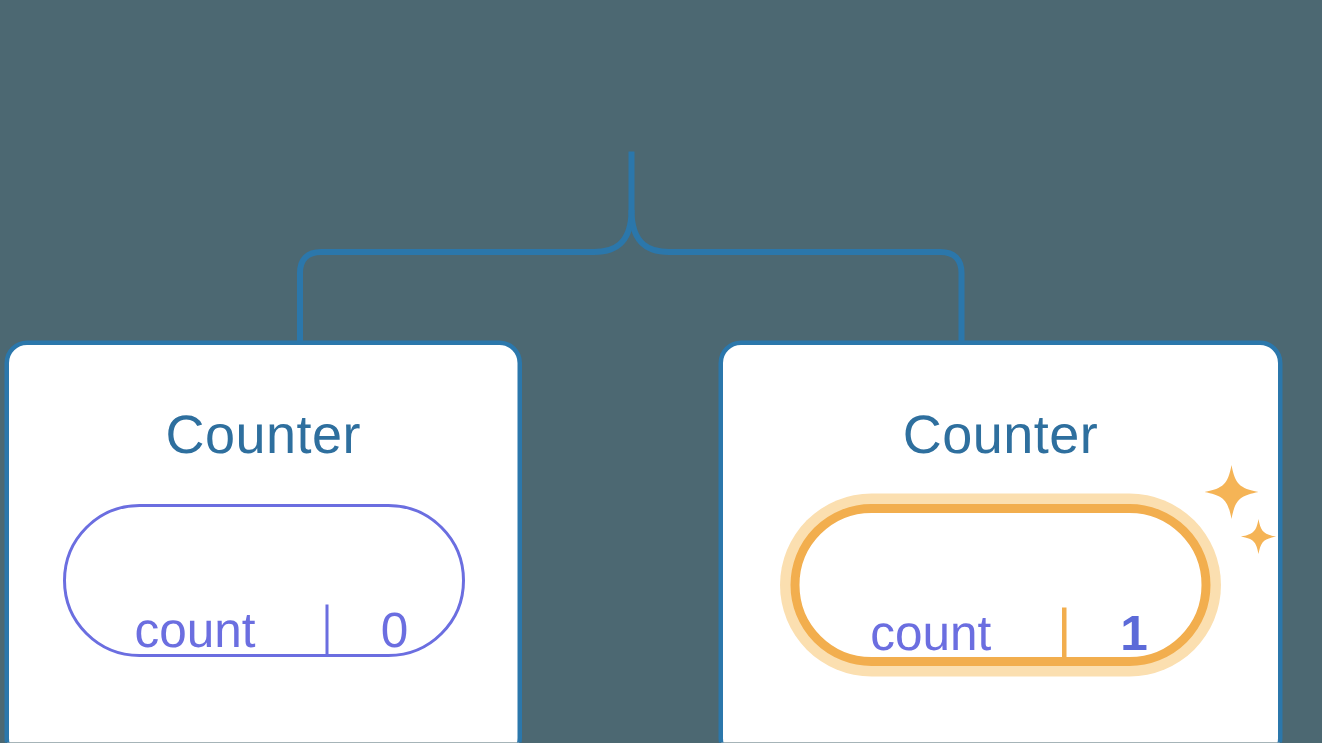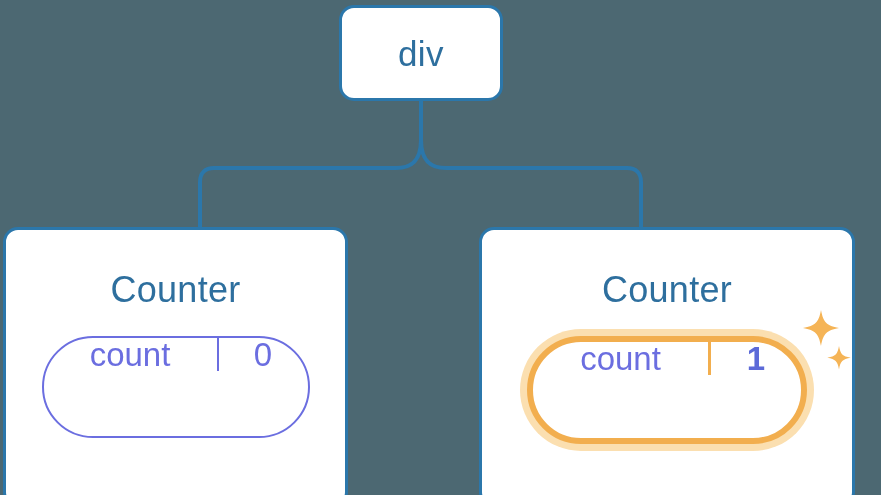--- a/index.html
+++ b/index.html
@@ -80,21 +80,21 @@
     position: relative;
     margin-top: 28px;
     display: flex;
     align-items: center;
     justify-content: center;
   }
 
   .pill {
     position: relative;
     display: flex;
-    align-items: flex-start;
+    align-items: flex-end;
     border-radius: 60px;
     background: #ffffff;
     box-sizing: border-box;
     height: 102px;
   }
   .pill-plain {
     width: 268px;
     border: 2px solid #6b6ee0;
   }
   .pill-highlight {
@@ -147,23 +147,20 @@
 
   <svg id="connectors" viewBox="0 0 881 495" width="881" height="495" aria-hidden="true">
 
     <path d="M421,101 L421,140" fill="none" stroke="#2b77ab" stroke-width="4" stroke-linecap="butt"></path>
 
     <path d="M421,140 C421,164 408,168 396,168 L214,168 C205,168 200,173 200,182 L200,228" fill="none" stroke="#2b77ab" stroke-width="4" stroke-linecap="butt"></path>
 
     <path d="M421,140 C421,164 434,168 446,168 L627,168 C636,168 641,173 641,182 L641,228" fill="none" stroke="#2b77ab" stroke-width="4" stroke-linecap="butt"></path>
   </svg>
 
-  <div class="node node-root">
-    <span class="root-label">div</span>
-  </div>
 
   <div class="node node-child left">
     <span class="child-title">Counter</span>
 
     <div class="pill-wrap">
       <div class="pill pill-plain">
         <div class="pill-key">
           <span class="key-text">count</span>
         </div>
         <div class="pill-val">

